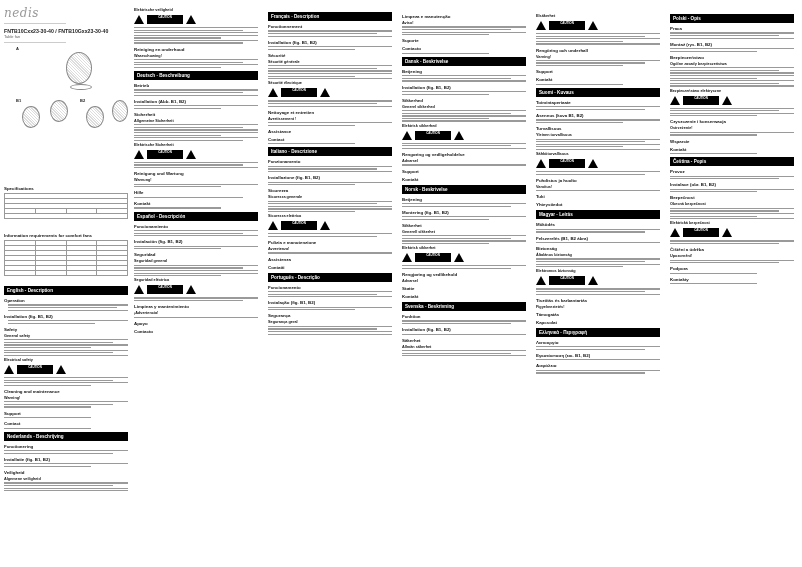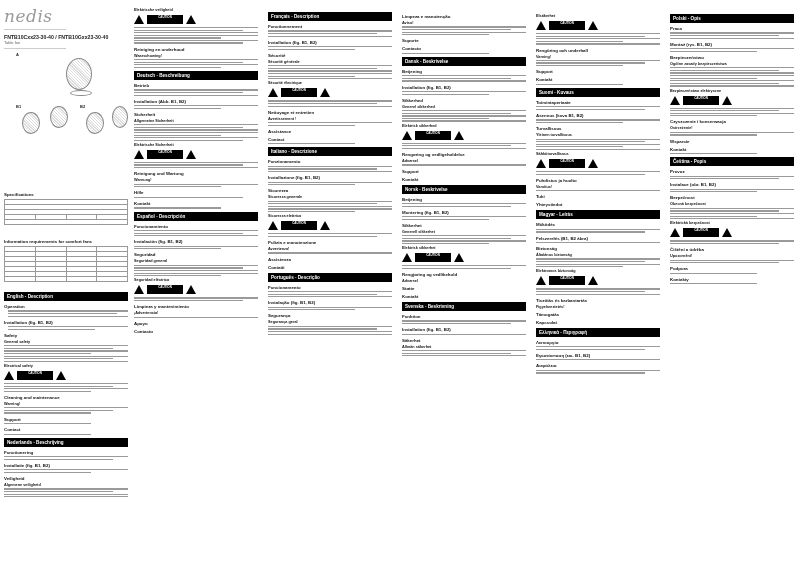--- a/index.html
+++ b/index.html
@@ -9,21 +9,21 @@
   .banner{background:#000;color:#fff;font-weight:bold;font-size:4.6px;padding:2px 3px;margin:3px 0 2px 0;height:9px;line-height:5px}
   .h2{font-weight:bold;font-size:4.4px;margin-top:3px;color:#111}
   .h3{font-weight:bold;font-size:3.8px;margin-top:2px;color:#111}
   .line{height:1.2px;background:#9a9a9a;margin:1.4px 0 0 0}
   .line.ind{margin-left:4px}
   .line.s{width:70%}
   .line.m{width:88%}
   .caution{display:flex;align-items:center;gap:3px;margin:3px 0}
   .tri{width:0;height:0;border-left:5px solid transparent;border-right:5px solid transparent;border-bottom:9px solid #000;position:relative}
   .cbox{width:36px;height:9px;border:1px solid #000;background:#000;color:#fff;font-size:3px;text-align:center;line-height:3.5px;font-weight:bold}
-  .logo{font-family:"DejaVu Serif",serif;font-style:italic;font-size:17px;color:#999;letter-spacing:0.5px}
+  .logo{font-family:"DejaVu Serif",serif;font-style:italic;font-size:12px;color:#999;letter-spacing:0.5px}
   .model{font-weight:bold;font-size:5.2px;margin-top:4px}
   .sub{font-size:4px;color:#666}
   .hr{height:1px;background:#ccc;margin:3px 0;width:50%}
   .fig-label{font-size:4px;font-weight:bold}
   .fan{position:absolute;border:1px solid #888;border-radius:50%;background:repeating-linear-gradient(45deg,#fff 0 1px,#ddd 1px 2px)}
   table.spec{border-collapse:collapse;width:124px;font-size:2.6px;margin-top:2px}
   table.spec td{border:0.5px solid #999;height:5px;padding:0 1px;color:#555}
 </style>
 </head>
 <body>

